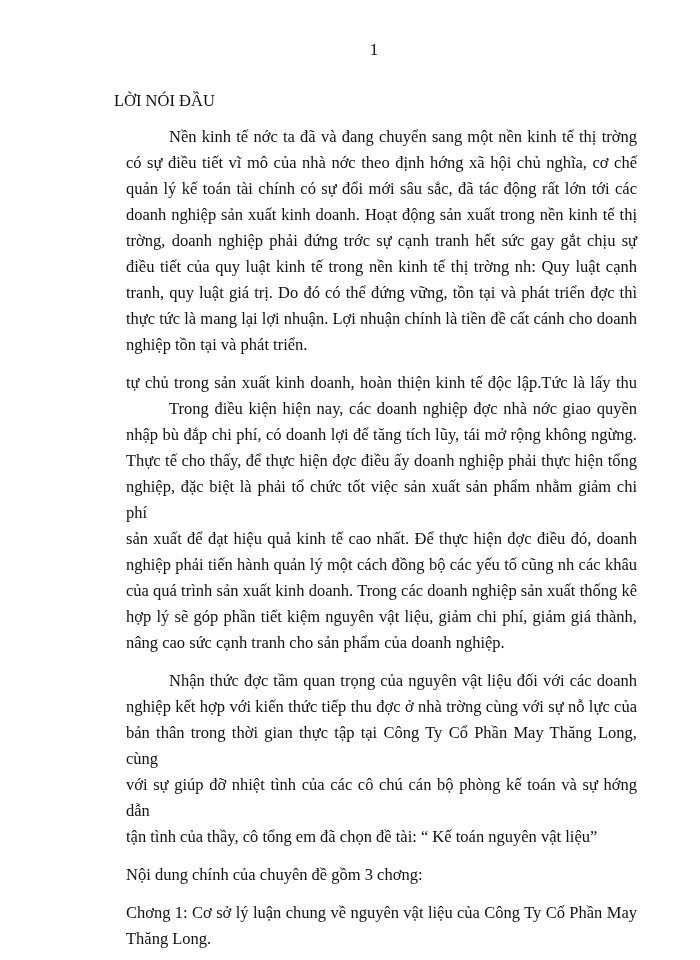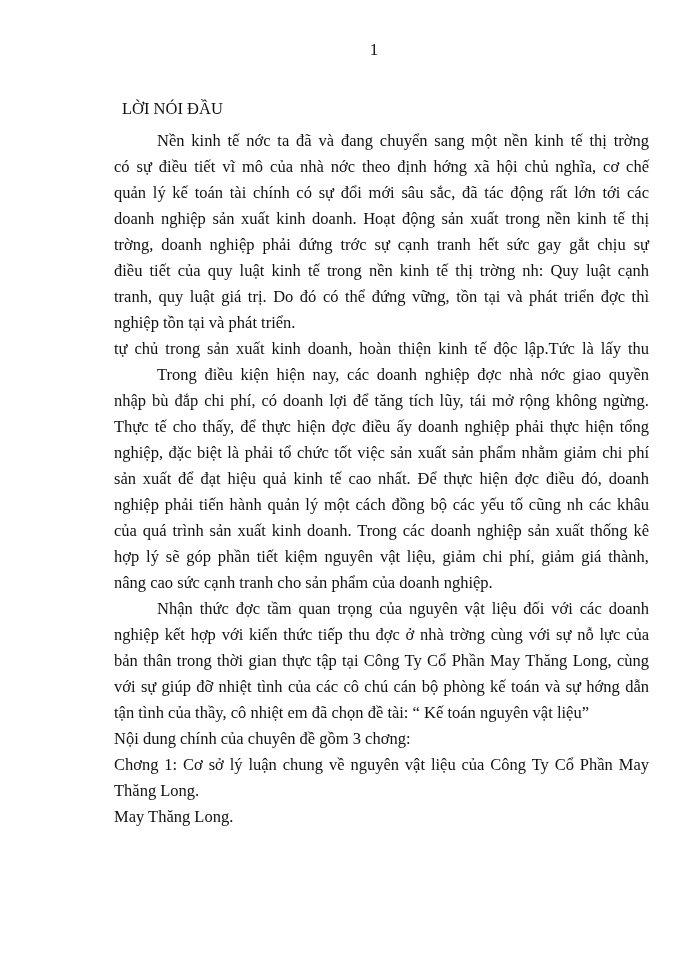--- a/index.html
+++ b/index.html
@@ -1,60 +1,61 @@
 <!DOCTYPE html>
 <html><head>
 <meta charset="utf-8">
 <style>
   html, body { margin: 0; padding: 0; background: #ffffff; }
   body { width: 700px; height: 960px; position: relative; overflow: hidden;
          font-family: "Liberation Serif", "DejaVu Serif", serif; color: #111; }
   .page-number { position: absolute; top: 40px; left: 0; width: 748px; text-align: center; font-size: 17px; }
   .content { position: absolute; top: 90px; left: 114px; width: 535px; font-size: 16.5px; line-height: 26px; }
-  .heading { margin: 8px; font-size: 16.5px; font-weight: normal; line-height: 22px; }
-  p { margin: 0; text-align: justify; }
+  .heading { margin: 0; font-size: 16.5px; font-weight: normal; line-height: 22px; }
+  p { margin: 12px; text-align: justify; }
   .line { display: block; text-align: justify; text-align-last: justify; white-space: normal; }
   .line.last { text-align-last: left; }
 </style>
 </head>
 <body>
 
 <div class="page-number">1</div>
 
 <div class="content">
   <h1 class="heading">LỜI NÓI ĐẦU</h1>
   <div id="paras">
       <p>
         <span class="line" style="text-indent: 43px;">Nền kinh tế nớc   ta đã và đang chuyển sang một nền kinh tế thị trờng</span>
         <span class="line">có sự điều tiết vĩ mô của nhà nớc   theo định hớng   xã hội chủ nghĩa, cơ chế</span>
         <span class="line">quản lý kế toán tài chính có sự đổi mới sâu sắc, đã tác động rất lớn tới các</span>
         <span class="line">doanh nghiệp sản xuất kinh doanh. Hoạt động sản xuất trong nền kinh tế thị</span>
         <span class="line">trờng,   doanh nghiệp phải đứng trớc   sự cạnh tranh hết sức gay gắt chịu sự</span>
         <span class="line">điều tiết của quy luật kinh tế trong nền kinh tế thị trờng   nh:  Quy luật cạnh</span>
         <span class="line">tranh, quy luật giá trị. Do đó có thể đứng vững, tồn tại và phát triển đợc   thì</span>
+        <span class="line">thực tức là mang lại lợi nhuận. Lợi nhuận chính là tiền đề cất cánh cho doanh</span>
         <span class="line last">nghiệp tồn tại và phát triển.</span>
       </p>
       <p>
         <span class="line">tự chủ trong sản xuất kinh doanh, hoàn thiện kinh tế độc lập.Tức là lấy thu</span>
         <span class="line" style="text-indent: 43px;">Trong điều kiện hiện nay, các doanh nghiệp đợc   nhà nớc   giao quyền</span>
         <span class="line">nhập bù đắp chi phí, có doanh lợi để tăng tích lũy, tái mở rộng không ngừng.</span>
         <span class="line">Thực tế cho thấy, để thực hiện đợc   điều ấy doanh nghiệp phải thực hiện tổng</span>
         <span class="line">nghiệp, đặc biệt là phải tổ chức tốt việc sản xuất sản phẩm nhằm giảm chi phí</span>
         <span class="line">sản xuất để đạt hiệu quả kinh tế cao nhất. Để thực hiện đợc   điều đó, doanh</span>
         <span class="line">nghiệp phải tiến hành quản lý một cách đồng bộ các yếu tố cũng nh   các khâu</span>
         <span class="line">của quá trình sản xuất kinh doanh. Trong các doanh nghiệp sản xuất thống kê</span>
         <span class="line">hợp lý sẽ góp phần tiết kiệm nguyên vật liệu, giảm chi phí, giảm giá thành,</span>
         <span class="line last">nâng cao sức cạnh tranh cho sản phẩm của doanh nghiệp.</span>
       </p>
       <p>
         <span class="line" style="text-indent: 43px;">Nhận thức đợc   tầm quan trọng của nguyên vật liệu đối với các doanh</span>
         <span class="line">nghiệp kết hợp với kiến thức tiếp thu đợc   ở nhà trờng   cùng với sự nỗ lực của</span>
         <span class="line">bản thân trong thời gian thực tập tại Công Ty Cổ Phần May Thăng Long, cùng</span>
         <span class="line">với sự giúp đỡ nhiệt tình của các cô chú cán bộ phòng kế toán và sự hớng   dẫn</span>
-        <span class="line last">tận tình của thầy, cô nhiệt em đã chọn đề tài: “ Kế toán nguyên vật liệu”</span>
+        <span class="line last">tận tình của thầy, cô tổng em đã chọn đề tài: “ Kế toán nguyên vật liệu”</span>
       </p>
       <p>
         <span class="line last">Nội dung chính của chuyên đề gồm 3 chơng:</span>
       </p>
       <p>
         <span class="line">Chơng   1: Cơ sở lý luận chung về nguyên vật liệu của Công Ty Cổ Phần May</span>
         <span class="line last">Thăng Long.</span>
       </p>
       <p>
         <span class="line last">May Thăng Long.</span>

